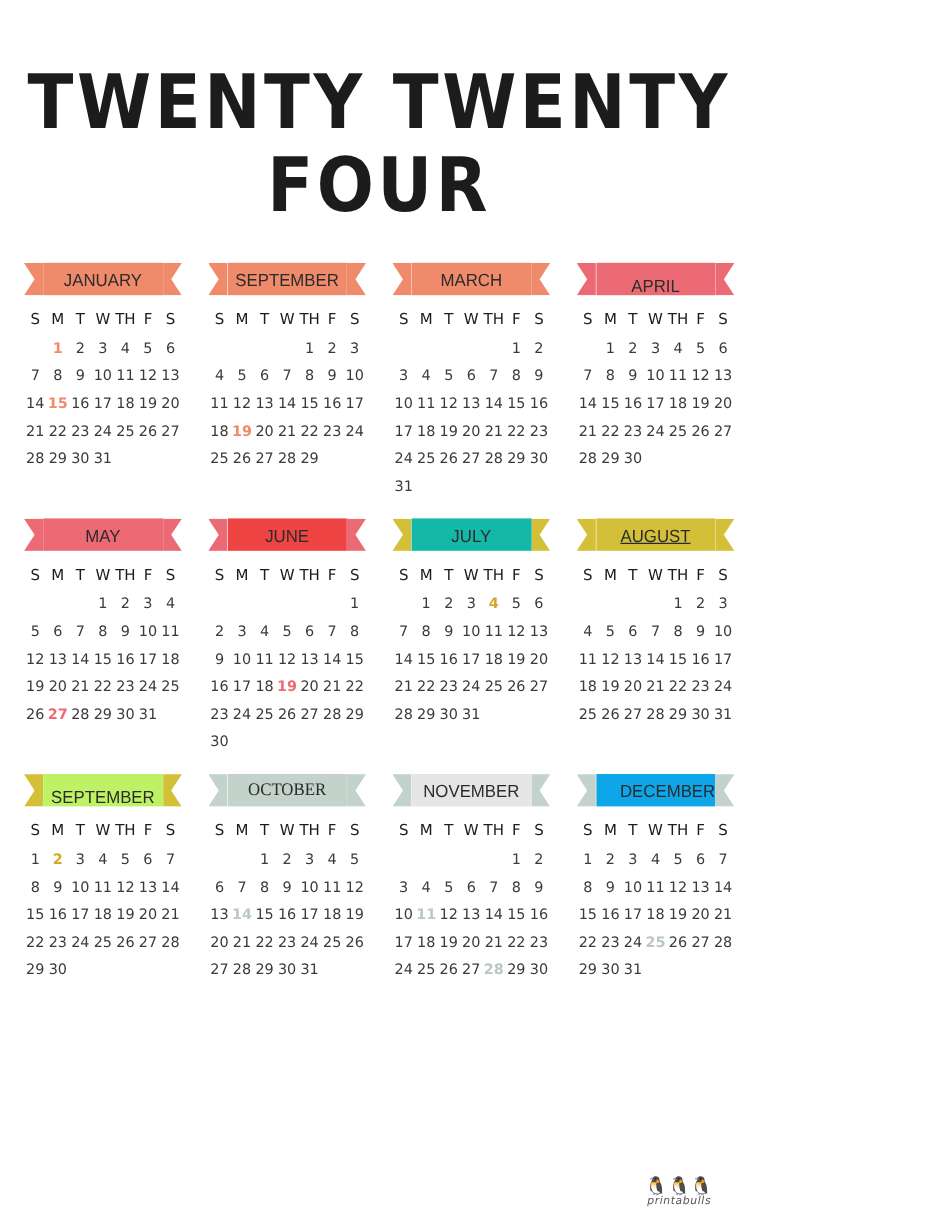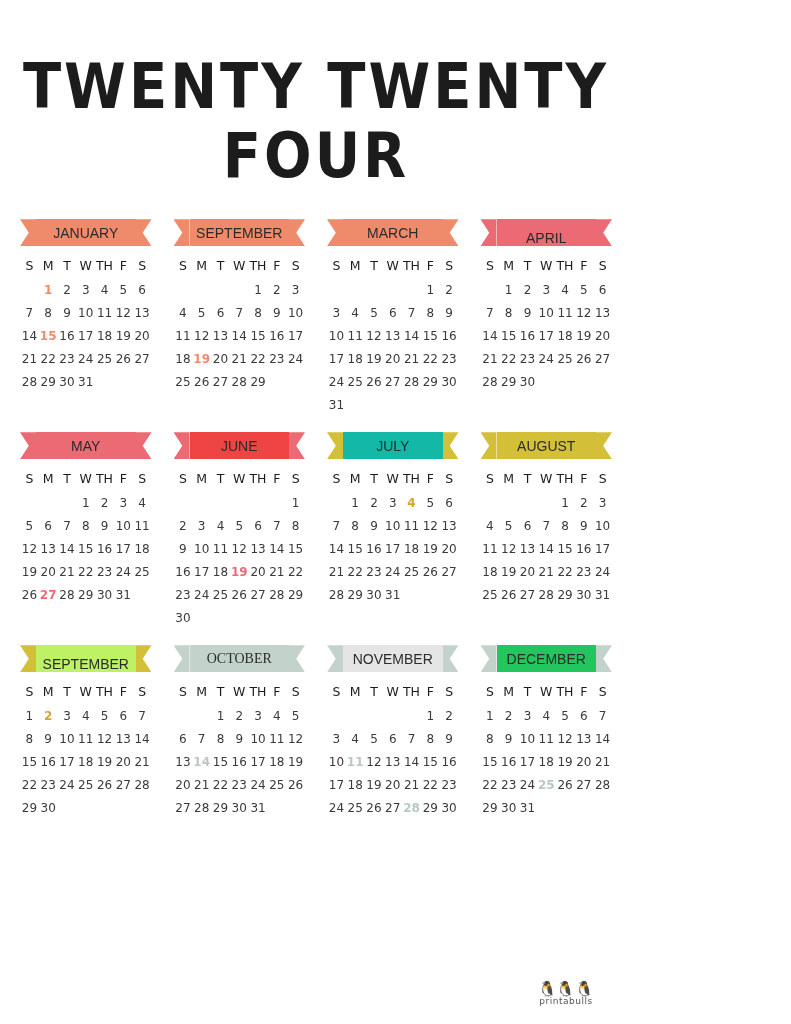--- a/index.html
+++ b/index.html
@@ -113,20 +113,21 @@
     font-size: 15px;
     letter-spacing: 0px;
     color: #2b2b2b;
   }
   .footer .brand {
     font-size: 9px;
     letter-spacing: 0.5px;
     color: #555;
     font-family: "DejaVu Sans", sans-serif;
     margin-top: 1px;
+    font-style: italic;
   }
 </style>
 </head>
 <body>
 
 <div id="page">
 
   <h1 class="title">TWENTY TWENTY FOUR</h1>
 
   <div class="months-grid">
@@ -628,21 +629,21 @@
               <td></td>
               <td></td>
             </tr>
           </tbody>
         </table>
       </div>
       <div class="month">
         <div class="ribbon-wrap">
           <div class="ribbon-tail left" style="background: rgb(211, 192, 56);"></div>
           <div class="ribbon-tail right" style="background: rgb(211, 192, 56);"></div>
-          <div class="ribbon-body" style="background: rgb(211, 192, 56);">
+          <div class="ribbon-body" style="background: rgb(211, 192, 56); text-decoration: underline;">
             <span class="ribbon-label">AUGUST</span>
           </div>
         </div>
         <table class="cal">
           <thead>
             <tr>
               <th>S</th>
               <th>M</th>
               <th>T</th>
               <th>W</th>
@@ -904,21 +905,21 @@
               <td>29</td>
               <td>30</td>
             </tr>
           </tbody>
         </table>
       </div>
       <div class="month">
         <div class="ribbon-wrap">
           <div class="ribbon-tail left" style="background: rgb(195, 211, 203);"></div>
           <div class="ribbon-tail right" style="background: rgb(195, 211, 203);"></div>
-          <div class="ribbon-body" style="background: #22c55e;">
+          <div class="ribbon-body" style="background: #0ea5e9; justify-content: flex-end;">
             <span class="ribbon-label">DECEMBER</span>
           </div>
         </div>
         <table class="cal">
           <thead>
             <tr>
               <th>S</th>
               <th>M</th>
               <th>T</th>
               <th>W</th>

